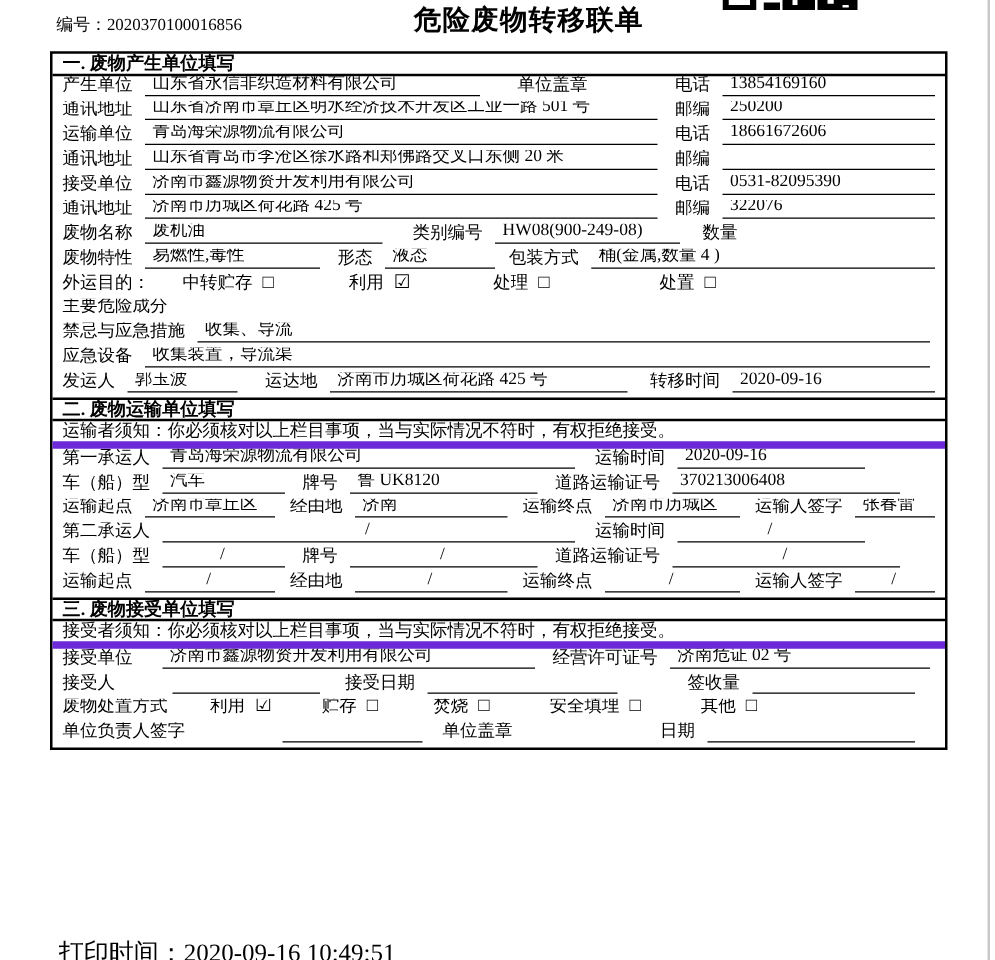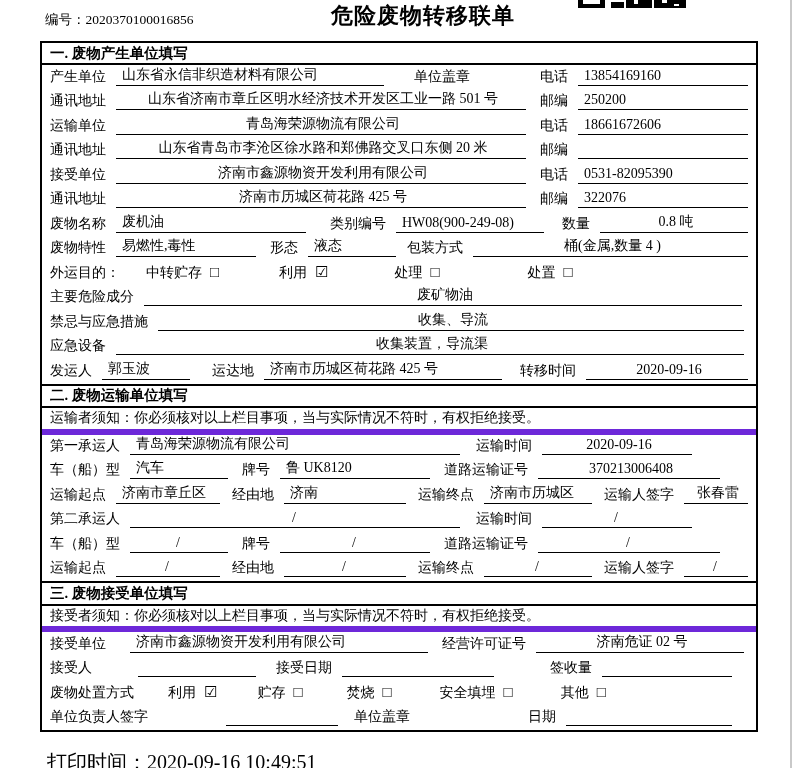--- a/index.html
+++ b/index.html
@@ -2,30 +2,30 @@
 <html><head>
 <meta charset="utf-8">
 <style>
   html,body{margin:0;padding:0;background:#fff;}
   .page{position:relative;width:796px;height:768px;background:#ffffff;overflow:hidden;
         font-family:"Liberation Serif","DejaVu Serif",serif;color:#000;font-size:14px;}
   .serial{position:absolute;left:45px;top:11px;font-size:13.5px;white-space:nowrap;}
   .title{position:absolute;left:331px;top:1px;font-size:22px;font-weight:bold;letter-spacing:1px;white-space:nowrap;}
   .frag{position:absolute;left:578px;top:0;}
   .edge{position:absolute;left:790px;top:0;width:2px;height:768px;background:#c9c9c9;}
-  .tbl{position:absolute;left:40px;top:41px;width:718px;height:691px;border:2px solid #000;
+  .tbl{position:absolute;left:40px;top:41px;width:718px;height:559px;border:2px solid #000;
        box-sizing:border-box;display:flex;flex-direction:column;}
   .row{flex:1;display:flex;align-items:flex-end;padding:0 8px 4px 8px;min-height:0;overflow:hidden;}
   .sec{flex:1;display:flex;align-items:center;font-weight:bold;font-size:14.5px;
        padding:0 8px;border-bottom:2px solid #000;min-height:0;}
   .bt{border-top:2px solid #000;}
   .notice{flex:1;display:flex;align-items:center;padding:0 8px;border-bottom:6px solid #6d28d9;min-height:0;}
   .lbl{white-space:nowrap;margin-right:10px;}
   .val{border-bottom:1px solid #000;white-space:nowrap;padding:0 2px 1px 6px;box-sizing:border-box;overflow:hidden;}
-  .grow{flex:1;text-align:center;}
+  .grow{flex:1;}
   .ctr{text-align:center;padding-left:0;}
   .cb{font-size:15px;margin-left:8px;line-height:1;}
   .opt{white-space:nowrap;}
   .print{position:absolute;left:47px;top:749px;font-size:20px;white-space:nowrap;}
 </style>
 </head>
 <body>
 
 <div class="page">
 
@@ -91,21 +91,20 @@
       <span class="lbl">邮编</span>
       <span class="val" style="width:170px">322076</span>
     </div>
 
     <div class="row">
       <span class="lbl">废物名称</span>
       <span class="val" style="width:190px">废机油</span>
       <span class="lbl" style="margin-left:24px">类别编号</span>
       <span class="val" style="width:148px">HW08(900-249-08)</span>
       <span class="lbl" style="margin-left:18px">数量</span>
-      <span class="val grow">0.8 吨</span>
     </div>
 
     <div class="row">
       <span class="lbl">废物特性</span>
       <span class="val" style="width:140px">易燃性,毒性</span>
       <span class="lbl" style="margin-left:14px">形态</span>
       <span class="val" style="width:88px">液态</span>
       <span class="lbl" style="margin-left:11px">包装方式</span>
       <span class="val grow">桶(金属,数量 4 )</span>
     </div>
@@ -113,21 +112,20 @@
     <div class="row">
       <span class="lbl">外运目的：</span>
       <span class="opt" style="margin-left:16px"><span>中转贮存</span><span class="cb">□</span></span>
       <span class="opt" style="margin-left:60px"><span>利用</span><span class="cb">☑</span></span>
       <span class="opt" style="margin-left:66px"><span>处理</span><span class="cb">□</span></span>
       <span class="opt" style="margin-left:88px"><span>处置</span><span class="cb">□</span></span>
     </div>
 
     <div class="row">
       <span class="lbl">主要危险成分</span>
-      <span class="val grow" style="margin-right:6px">废矿物油</span>
     </div>
 
     <div class="row">
       <span class="lbl">禁忌与应急措施</span>
       <span class="val grow" style="margin-right:4px">收集、导流</span>
     </div>
 
     <div class="row">
       <span class="lbl">应急设备</span>
       <span class="val grow" style="margin-right:4px">收集装置，导流渠</span>

